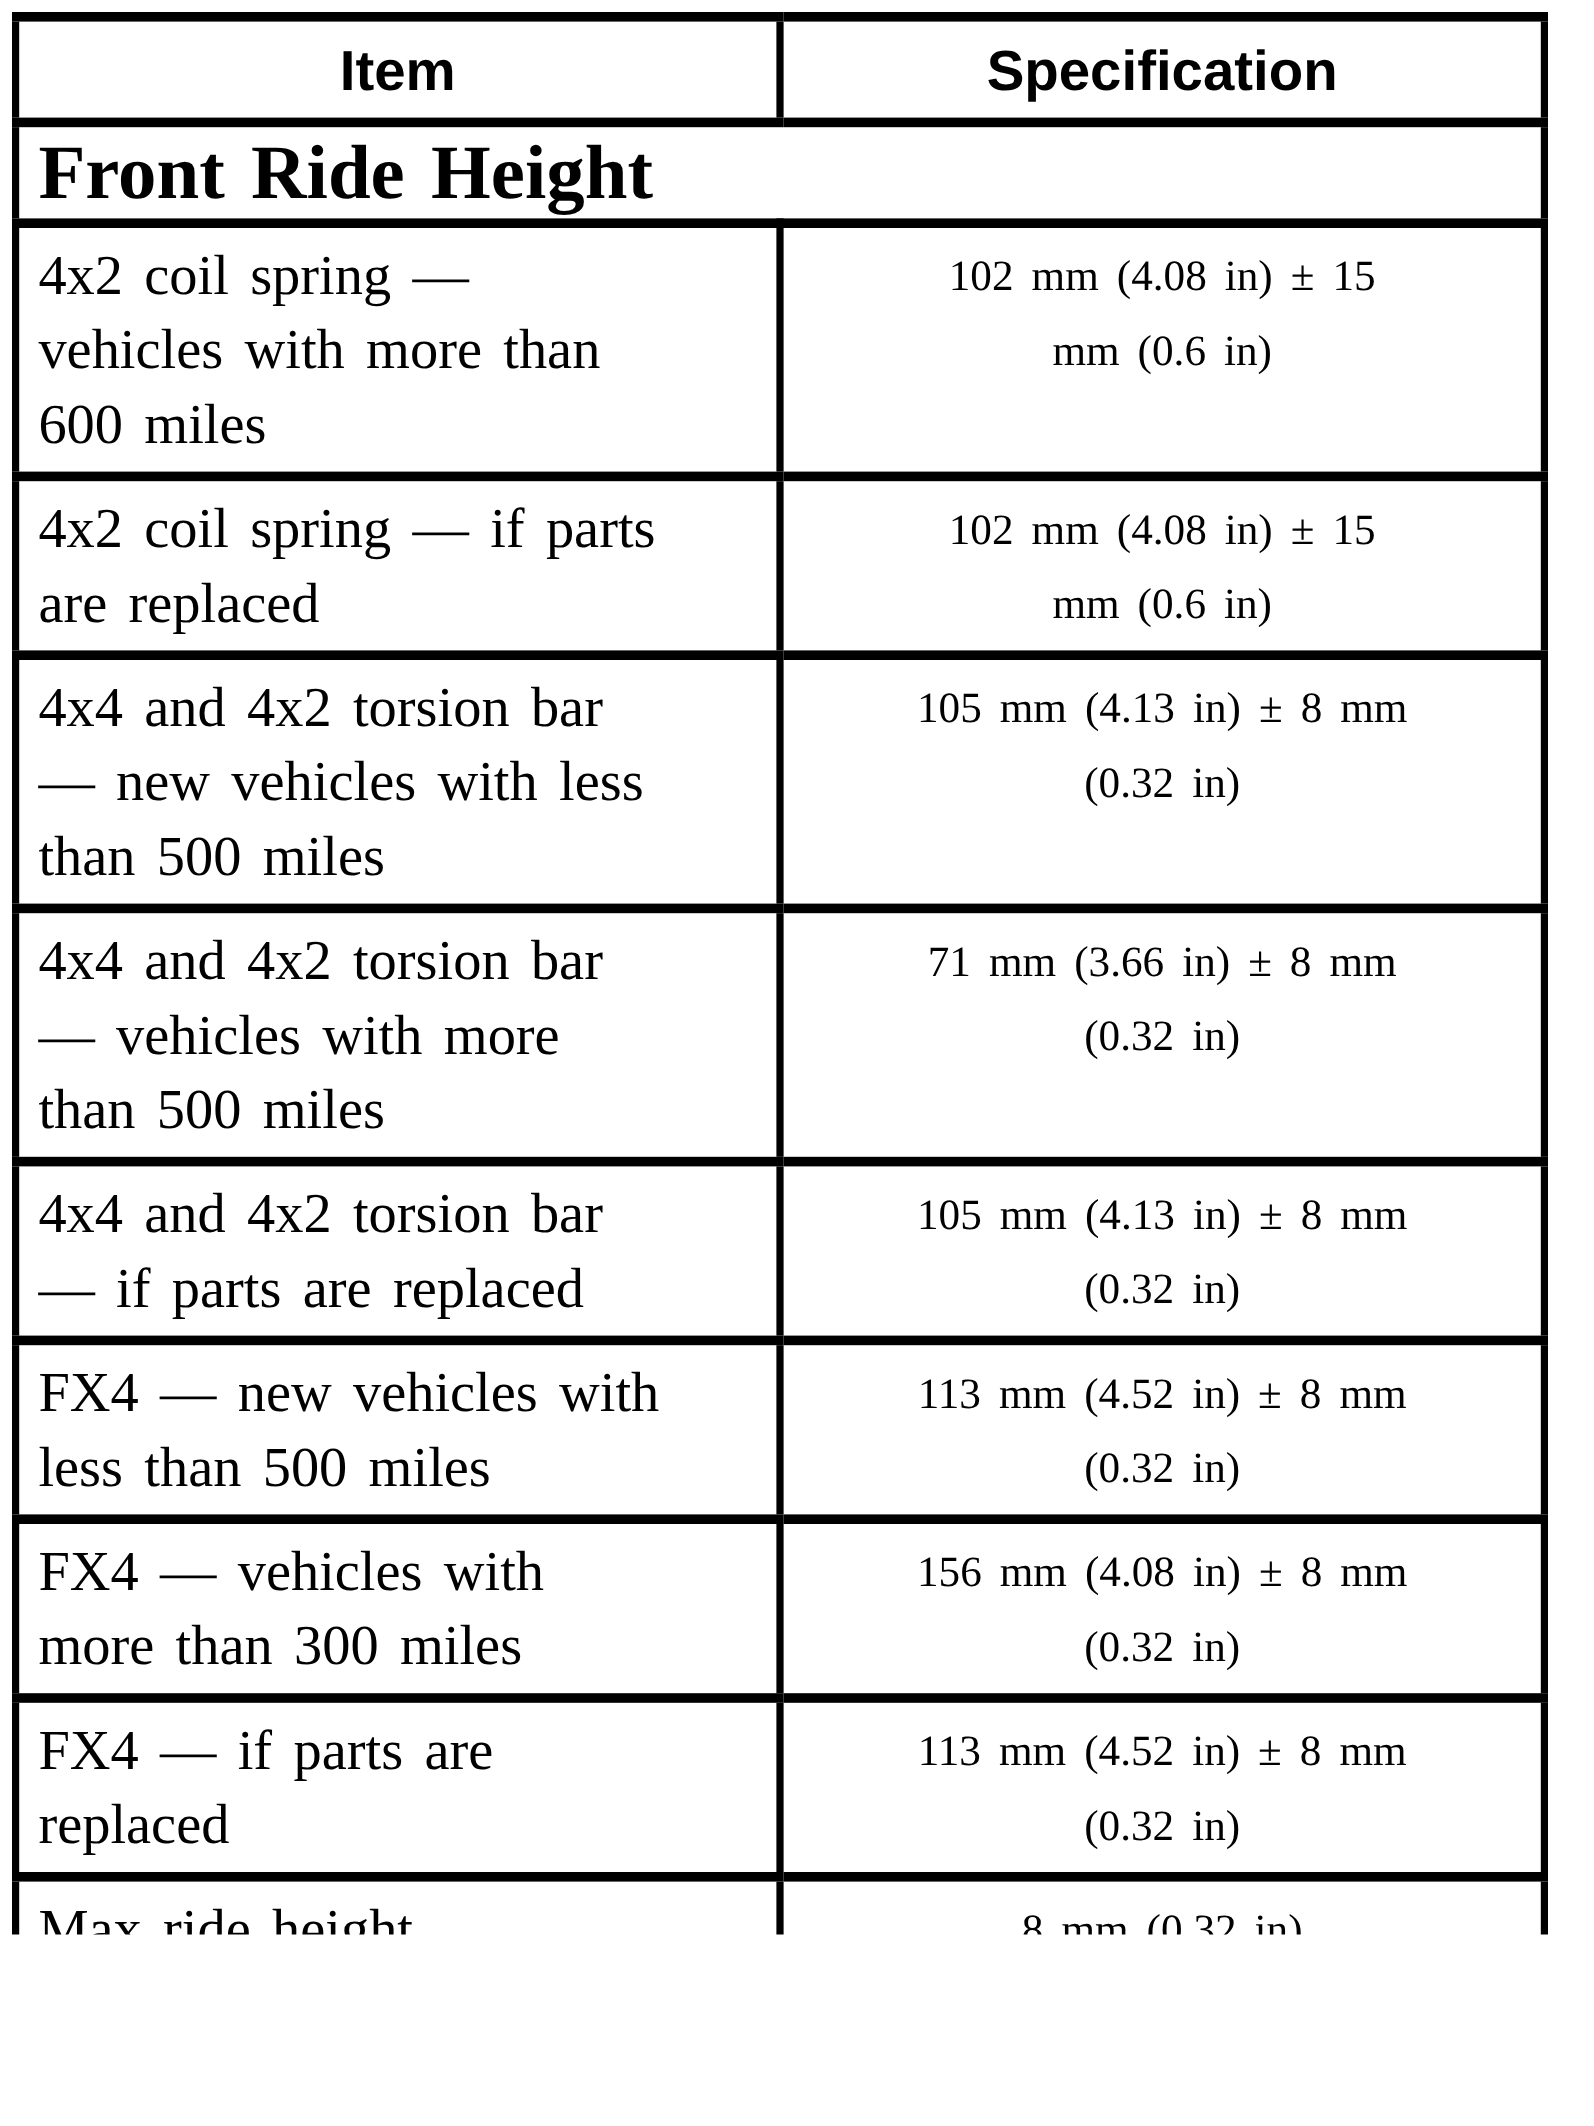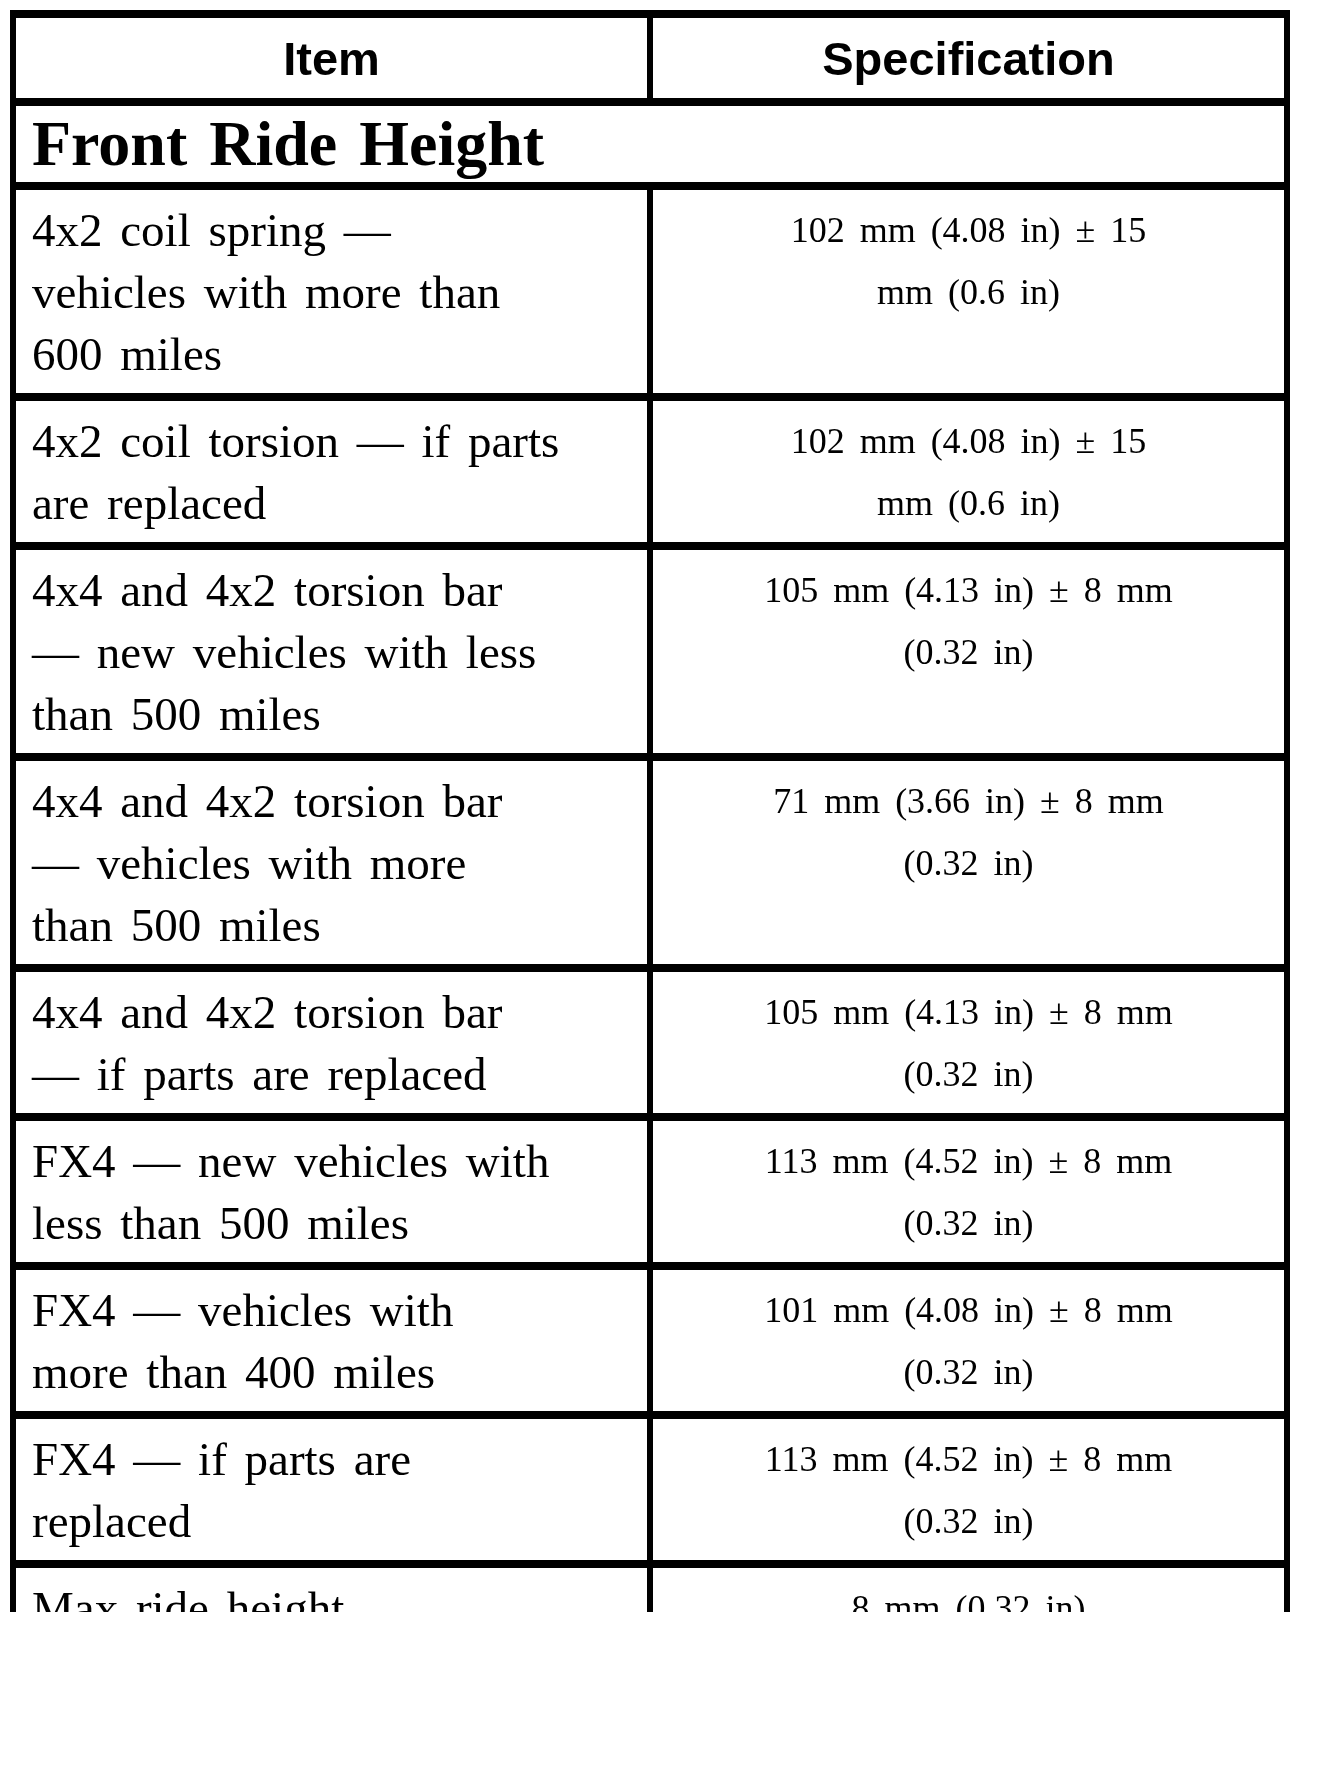--- a/index.html
+++ b/index.html
@@ -89,21 +89,21 @@
         <td class="section-cell" colspan="2">Front Ride Height</td>
       </tr>
       <tr style="height:203px;">
         <td class="item-cell">4x2 coil spring —
 vehicles with more than
 600 miles</td>
         <td class="spec-cell">102 mm (4.08 in) ± 15
 mm (0.6 in)</td>
       </tr>
       <tr style="height:145px;">
-        <td class="item-cell">4x2 coil torsion — if parts
+        <td class="item-cell">4x2 coil spring — if parts
 are replaced</td>
         <td class="spec-cell">102 mm (4.08 in) ± 15
 mm (0.6 in)</td>
       </tr>
       <tr style="height:205px;">
         <td class="item-cell">4x4 and 4x2 torsion bar
 — new vehicles with less
 than 500 miles</td>
         <td class="spec-cell">105 mm (4.13 in) ± 8 mm
 (0.32 in)</td>
@@ -122,22 +122,22 @@
 (0.32 in)</td>
       </tr>
       <tr style="height:143px;">
         <td class="item-cell">FX4 — new vehicles with
 less than 500 miles</td>
         <td class="spec-cell">113 mm (4.52 in) ± 8 mm
 (0.32 in)</td>
       </tr>
       <tr style="height:144px;">
         <td class="item-cell">FX4 — vehicles with
-more than 400 miles</td>
-        <td class="spec-cell">101 mm (4.08 in) ± 8 mm
+more than 300 miles</td>
+        <td class="spec-cell">156 mm (4.08 in) ± 8 mm
 (0.32 in)</td>
       </tr>
       <tr style="height:145px;">
         <td class="item-cell">FX4 — if parts are
 replaced</td>
         <td class="spec-cell">113 mm (4.52 in) ± 8 mm
 (0.32 in)</td>
       </tr>
       <tr style="height:141px;">
         <td class="item-cell">Max ride height,

